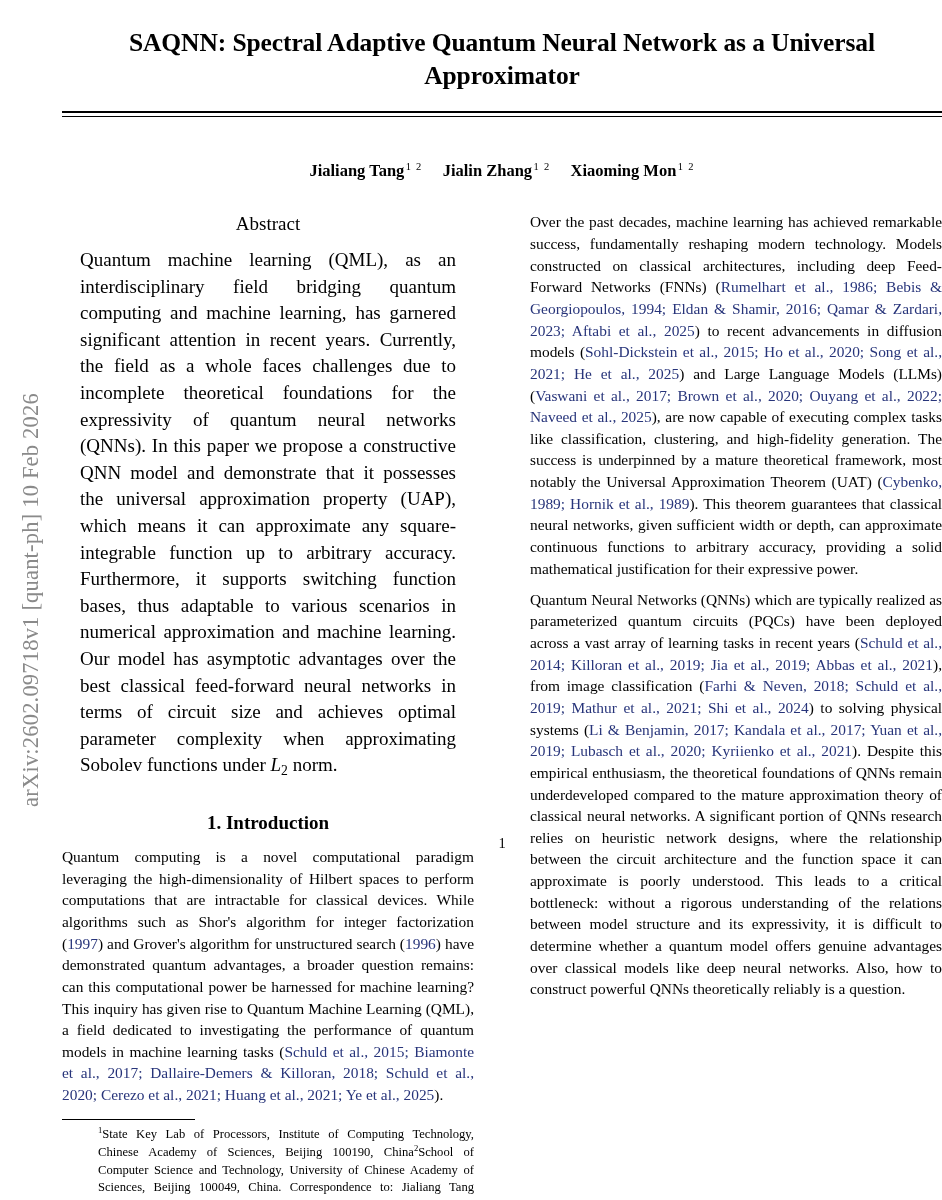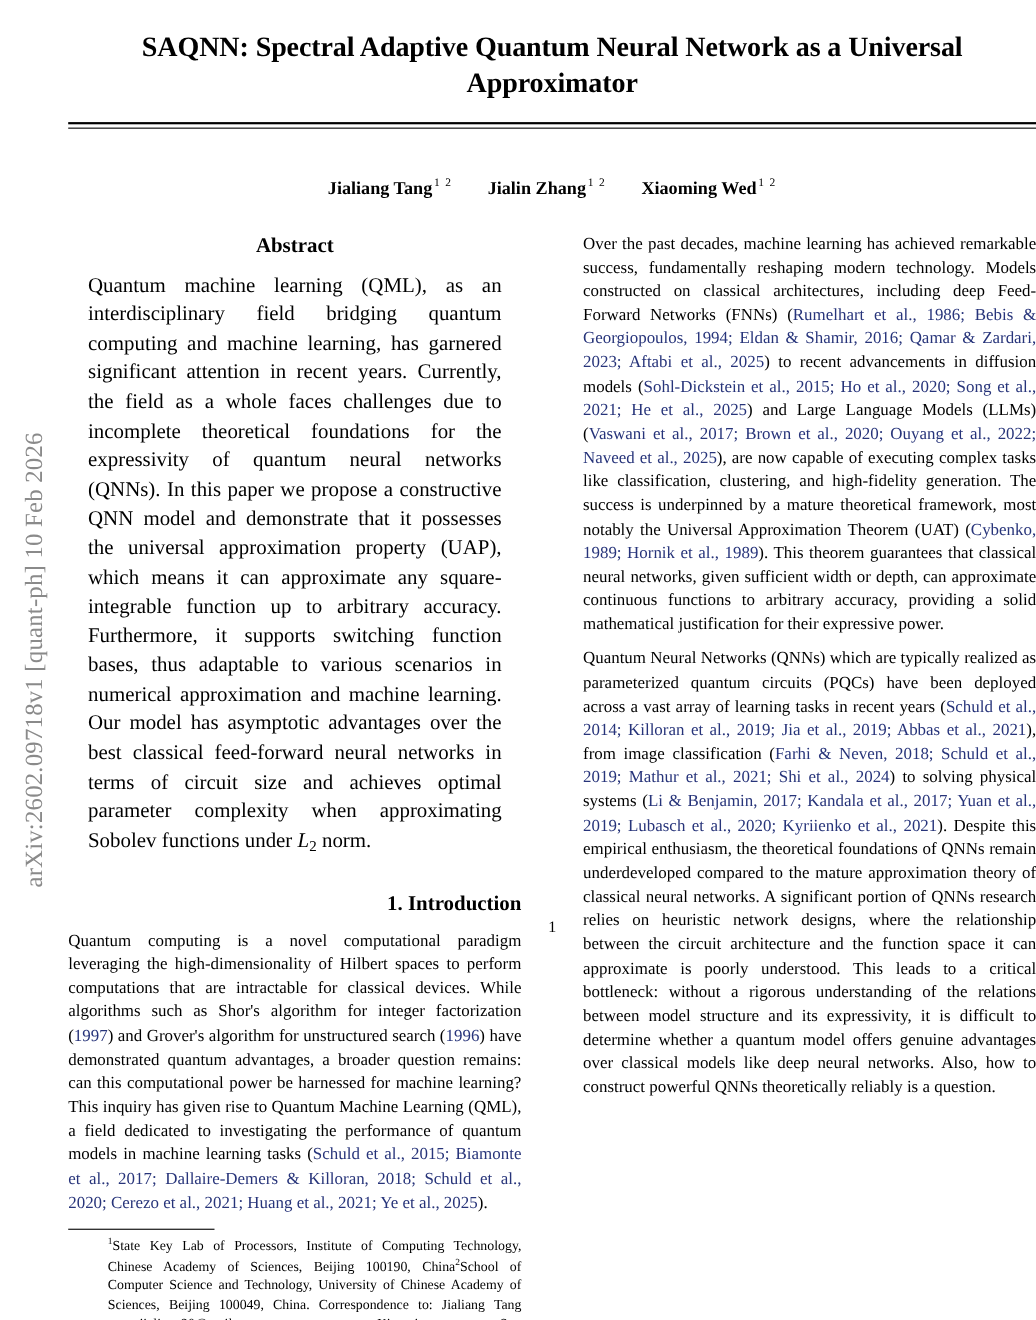--- a/index.html
+++ b/index.html
@@ -69,21 +69,21 @@
     margin-top: 44px;
     text-align: center;
     font-size: 16.5px;
     font-weight: bold;
   }
   #authors .author {
     white-space: nowrap;
     text-align: center;
   }
   #authors .author + .author {
-    margin-left: 28px;
+    margin-left: 16px;
   }
   #authors .aff {
     font-size: 10.5px;
     font-weight: normal;
     vertical-align: super;
     letter-spacing: 1.2px;
     margin-left: 1.5px;
   }
 
   
@@ -98,36 +98,36 @@
     line-height: 1.405;
     text-align: justify;
     text-justify: inter-word;
     hyphens: manual;
   }
   #col-left { margin-right: 56px; }
 
   .abstract-head {
     text-align: center;
     font-size: 19px;
-    font-weight: bold;
+    font-weight: normal;
     margin: 0 0 9px 0;
   }
   #abstract-body {
     padding: 0 18px;
     font-size: 19px;
     line-height: 1.40;
     text-align: justify;
   }
   #abstract-body p { margin: 0; }
 
   .section-head {
     font-size: 19px;
     font-weight: bold;
     margin: 30px 0 9px 0;
-    text-align: right;
+    text-align: center;
   }
   .para {
     margin: 0 0 9.5px 0;
   }
   .para:last-child { margin-bottom: 0; }
 
   .cite { color: #27347a; }
 
   .sub { font-size: 0.72em; vertical-align: -0.28em; }
   .mathvar {
@@ -181,21 +181,21 @@
     <h1 id="paper-title">SAQNN: Spectral Adaptive Quantum Neural Network as a Universal Approximator</h1>
     <div id="title-rule"></div>
   </div>
 
   <div id="authors">
     <span class="author">
       <span>Jialiang Tang</span><span class="aff">1 2</span>
     </span><span class="author">
       <span>Jialin Zhang</span><span class="aff">1 2</span>
     </span><span class="author">
-      <span>Xiaoming Wed</span><span class="aff">1 2</span>
+      <span>Xiaoming Mon</span><span class="aff">1 2</span>
     </span>
   </div>
 
   <div id="columns">
 
     <div class="col" id="col-left">
 
       <div class="abstract-head">Abstract</div>
       <div id="abstract-body">
         <p><span>Quantum machine learning (QML), as an interdisciplinary field bridging quantum computing and machine learning, has garnered significant attention in recent years. Currently, the field as a whole faces challenges due to incomplete theoretical foundations for the expressivity of quantum neural networks (QNNs). In this paper we propose a constructive QNN model and demonstrate that it possesses the universal approximation property (UAP), which means it can approximate any square-integrable function up to arbitrary accuracy. Furthermore, it supports switching function bases, thus adaptable to various scenarios in numerical approximation and machine learning. Our model has asymptotic advantages over the best classical feed-forward neural networks in terms of circuit size and achieves optimal parameter complexity when approximating Sobolev functions under </span><span class="mathvar">L</span><span class="sub">2</span><span> norm.</span></p>

